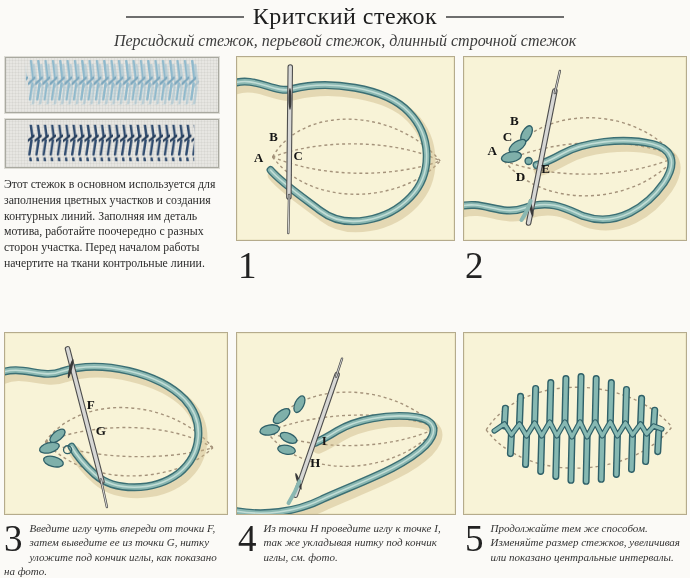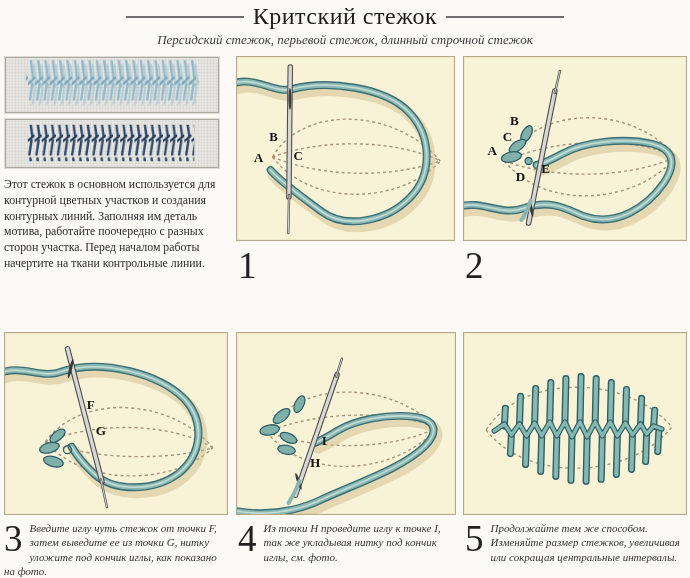--- a/index.html
+++ b/index.html
@@ -11,21 +11,21 @@
   
   .hdr { position:absolute; left:0; top:3px; width:100%; }
   .hdr-row { display:flex; align-items:center; justify-content:center; gap:9px; }
   .hdr-row .rule { width:118px; height:2px; background:#6e6e6e; }
   .hdr-row h1 {
     margin:0; font-size:24px; font-weight:400; color:#1d1d1d;
     letter-spacing:0.5px; white-space:nowrap;
   }
   .subtitle {
     margin:2px 0 0 0; text-align:center; font-style:italic;
-    font-size:13px; color:#3c3c3c;
+    font-size:16px; color:#3c3c3c;
   }
   
   .fabric {
     position:absolute; box-sizing:border-box;
     background-color:#e7e6e2;
     background-image:
       repeating-linear-gradient(0deg, rgba(90,90,80,0.06) 0 1px, transparent 1px 3px),
       repeating-linear-gradient(90deg, rgba(90,90,80,0.06) 0 1px, transparent 1px 3px);
     border:1px solid #a9a9a0;
     box-shadow:0 0 0 1px #dddcd6;
@@ -91,21 +91,21 @@
         <pattern id="stp2" width="7.2" height="38" patternUnits="userSpaceOnUse">
           <path d="M3 2 L5 17" stroke="#2e4a6e" stroke-width="2.4" stroke-linecap="round" fill="none"></path>
           <path d="M2 36 L4.2 21" stroke="#2e4a6e" stroke-width="2.4" stroke-linecap="round" fill="none"></path>
           <path d="M0 22 L7.2 16" stroke="#223a58" stroke-width="2.2" stroke-linecap="round" fill="none"></path>
         </pattern>
       </defs>
       <rect x="22" y="5" width="168" height="38" fill="url(#stp2)"></rect>
     </svg>
   </div>
 
-  <p class="intro">Этот стежок в основном используется для контурной цветных участков и создания контурных линий. Заполняя им деталь мотива, работайте поочередно с разных сторон участка. Перед началом работы начертите на ткани контрольные линии.</p>
+  <p class="intro">Этот стежок в основном используется для заполнения цветных участков и создания контурных линий. Заполняя им деталь мотива, работайте поочередно с разных сторон участка. Перед началом работы начертите на ткани контрольные линии.</p>
 
   <figure class="panel" style="left:236px; top:56px; width:219px; height:185px;">
     <svg viewBox="0 0 220 183" preserveAspectRatio="none">
       <g stroke="#a5937b" stroke-width="1.4" stroke-dasharray="3 3" fill="none">
         <path d="M36 100 C 68 46 162 52 206 104"></path>
         <path d="M36 100 C 90 80 165 84 206 104"></path>
         <path d="M36 100 C 90 122 160 120 206 104"></path>
         <path d="M36 100 C 76 152 168 146 206 104"></path>
       </g>
       <g fill="none" stroke-linecap="round">
@@ -246,22 +246,22 @@
     </svg>
   </figure>
 
   <div class="caption" style="left:238px; top:248px; width:216px;">
     <span class="num">1</span>
   </div>
   <div class="caption" style="left:465px; top:248px; width:222px;">
     <span class="num">2</span>
   </div>
   <div class="caption" style="left:4px; top:521px; width:224px;">
-    <span class="num">3</span><span>Введите иглу чуть стежок от точки F, затем выведите ее из точки G, нитку уложите под кончик иглы, как показано на фото.</span>
+    <span class="num">3</span><span>Введите иглу чуть впереди от точки F, затем выведите ее из точки G, нитку уложите под кончик иглы, как показано на фото.</span>
   </div>
   <div class="caption" style="left:238px; top:521px; width:218px;">
     <span class="num">4</span><span>Из точки H проведите иглу к точке I, так же укладывая нитку под кончик иглы, см. фото.</span>
   </div>
   <div class="caption" style="left:465px; top:521px; width:222px;">
-    <span class="num">5</span><span>Продолжайте тем же способом. Изменяйте размер стежков, увеличивая или сокращая центральные интервалы.</span>
+    <span class="num">5</span><span>Продолжайте тем же способом. Изменяйте размер стежков, увеличивая или показано центральные интервалы.</span>
   </div>
 
 </div>
 
 </body></html>

